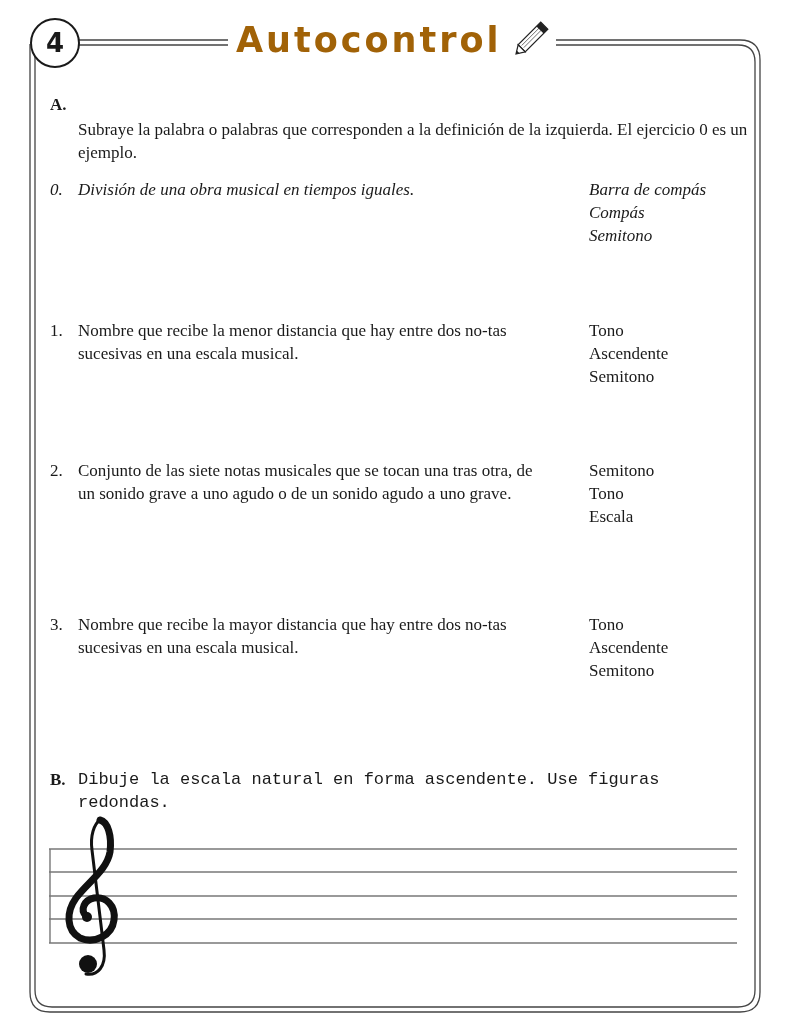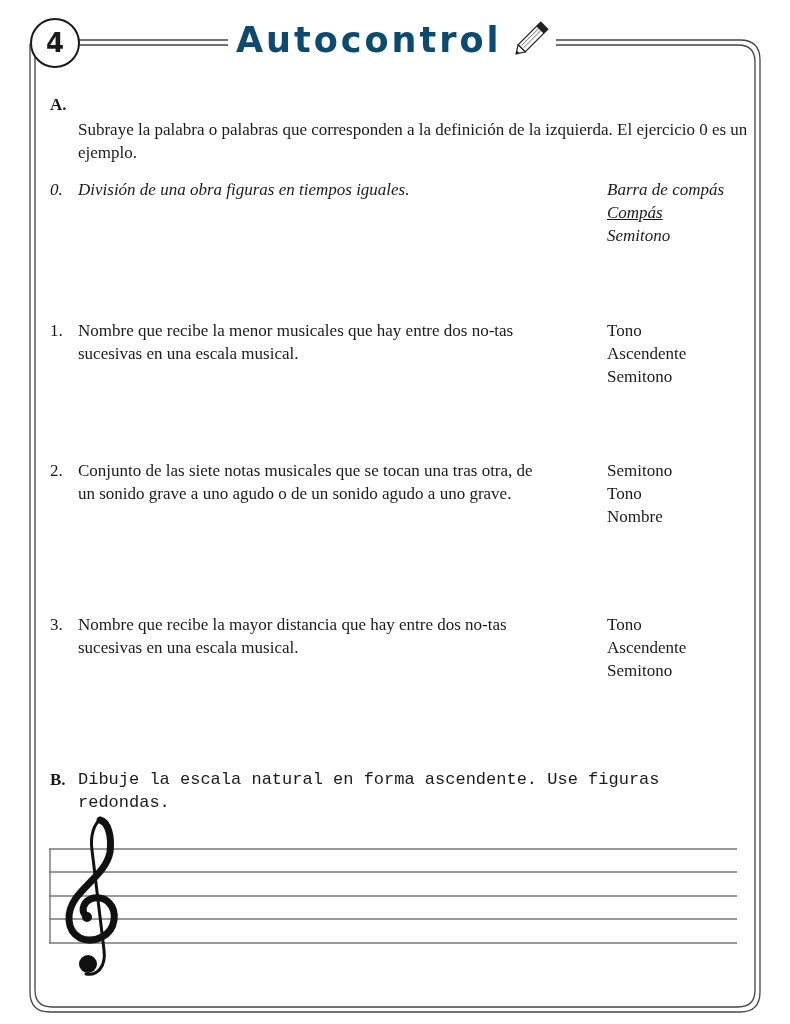--- a/index.html
+++ b/index.html
@@ -5,30 +5,30 @@
   html, body { margin:0; padding:0; background:#ffffff; }
   body { width:790px; height:1024px; position:relative; overflow:hidden;
          font-family:"Liberation Serif", serif; color:#1a1a1a; }
   .frame { position:absolute; left:0; top:0; width:790px; height:1024px; }
   .num-circle { position:absolute; left:30px; top:18px; width:50px; height:50px;
     border:2px solid #1a1a1a; border-radius:50%; background:#fff;
     font-family:"DejaVu Sans", sans-serif; font-weight:bold; font-size:26px;
     display:flex; align-items:center; justify-content:center; box-sizing:border-box; }
   .title { position:absolute; left:228px; top:10px; height:60px; padding:0 8px;
     background:#fff; font-family:"DejaVu Sans", sans-serif; font-weight:bold;
-    font-size:35px; letter-spacing:3px; line-height:60px; color:#0c4a6e; }
+    font-size:35px; letter-spacing:3px; line-height:60px; color:#a16207; }
   .pencil { position:absolute; left:506px; top:20px; width:50px; height:40px; background:#fff; }
   .txt { position:absolute; font-size:17px; line-height:23px; }
   .label { font-weight:bold; }
   .it { font-style:italic; }
-  .ul { text-decoration:underline; }
+  .ul { }
   .def { position:absolute; left:50px; width:490px; font-size:17px; line-height:23px; }
   .def .n { position:absolute; left:0; top:0; }
   .def .t { display:block; padding-left:28px; }
-  .opts { position:absolute; left:607px; font-size:17px; line-height:23px; }
+  .opts { position:absolute; left:589px; font-size:17px; line-height:23px; }
   .opts div { white-space:nowrap; }
   .staff { position:absolute; left:0; top:0; }
 </style>
 </head>
 <body>
 
 <svg class="frame" viewBox="0 0 790 1024">
   <g fill="none" stroke="#444" stroke-width="1.3">
 
     <path d="M56 40 L740 40 Q760 40 760 60 L760 992 Q760 1012 740 1012 L50 1012 Q30 1012 30 992 L30 44"></path>
@@ -56,46 +56,46 @@
   </svg>
 </div>
 
 <div class="txt" style="left:50px; top:93px; width:700px;">
   <span class="label" style="position:absolute; left:0; top:0;">A.</span>
   <span style="display:block; padding-left:28px;margin-top:25px;">Subraye la palabra o palabras que corresponden a la definición de la izquierda. El ejercicio 0 es un ejemplo.</span>
 </div>
 
 <div class="def it" style="top:178px;">
   <span class="n">0.</span>
-  <span class="t">División de una obra figuras en tiempos iguales.</span>
+  <span class="t">División de una obra musical en tiempos iguales.</span>
 </div>
 <div class="opts it" style="top:178px;">
   <div>Barra de compás</div>
   <div class="ul">Compás</div>
   <div>Semitono</div>
 </div>
 
 <div class="def" style="top:319px;">
   <span class="n">1.</span>
-  <span class="t">Nombre que recibe la menor musicales que hay entre dos no-tas sucesivas en una escala musical.</span>
+  <span class="t">Nombre que recibe la menor distancia que hay entre dos no-tas sucesivas en una escala musical.</span>
 </div>
 <div class="opts" style="top:319px;">
   <div>Tono</div>
   <div>Ascendente</div>
   <div>Semitono</div>
 </div>
 
 <div class="def" style="top:459px;">
   <span class="n">2.</span>
   <span class="t">Conjunto de las siete notas musicales que se tocan una tras otra, de un sonido grave a uno agudo o de un sonido agudo a uno grave.</span>
 </div>
 <div class="opts" style="top:459px;">
   <div>Semitono</div>
   <div>Tono</div>
-  <div>Nombre</div>
+  <div>Escala</div>
 </div>
 
 <div class="def" style="top:613px;">
   <span class="n">3.</span>
   <span class="t">Nombre que recibe la mayor distancia que hay entre dos no-tas sucesivas en una escala musical.</span>
 </div>
 <div class="opts" style="top:613px;">
   <div>Tono</div>
   <div>Ascendente</div>
   <div>Semitono</div>

